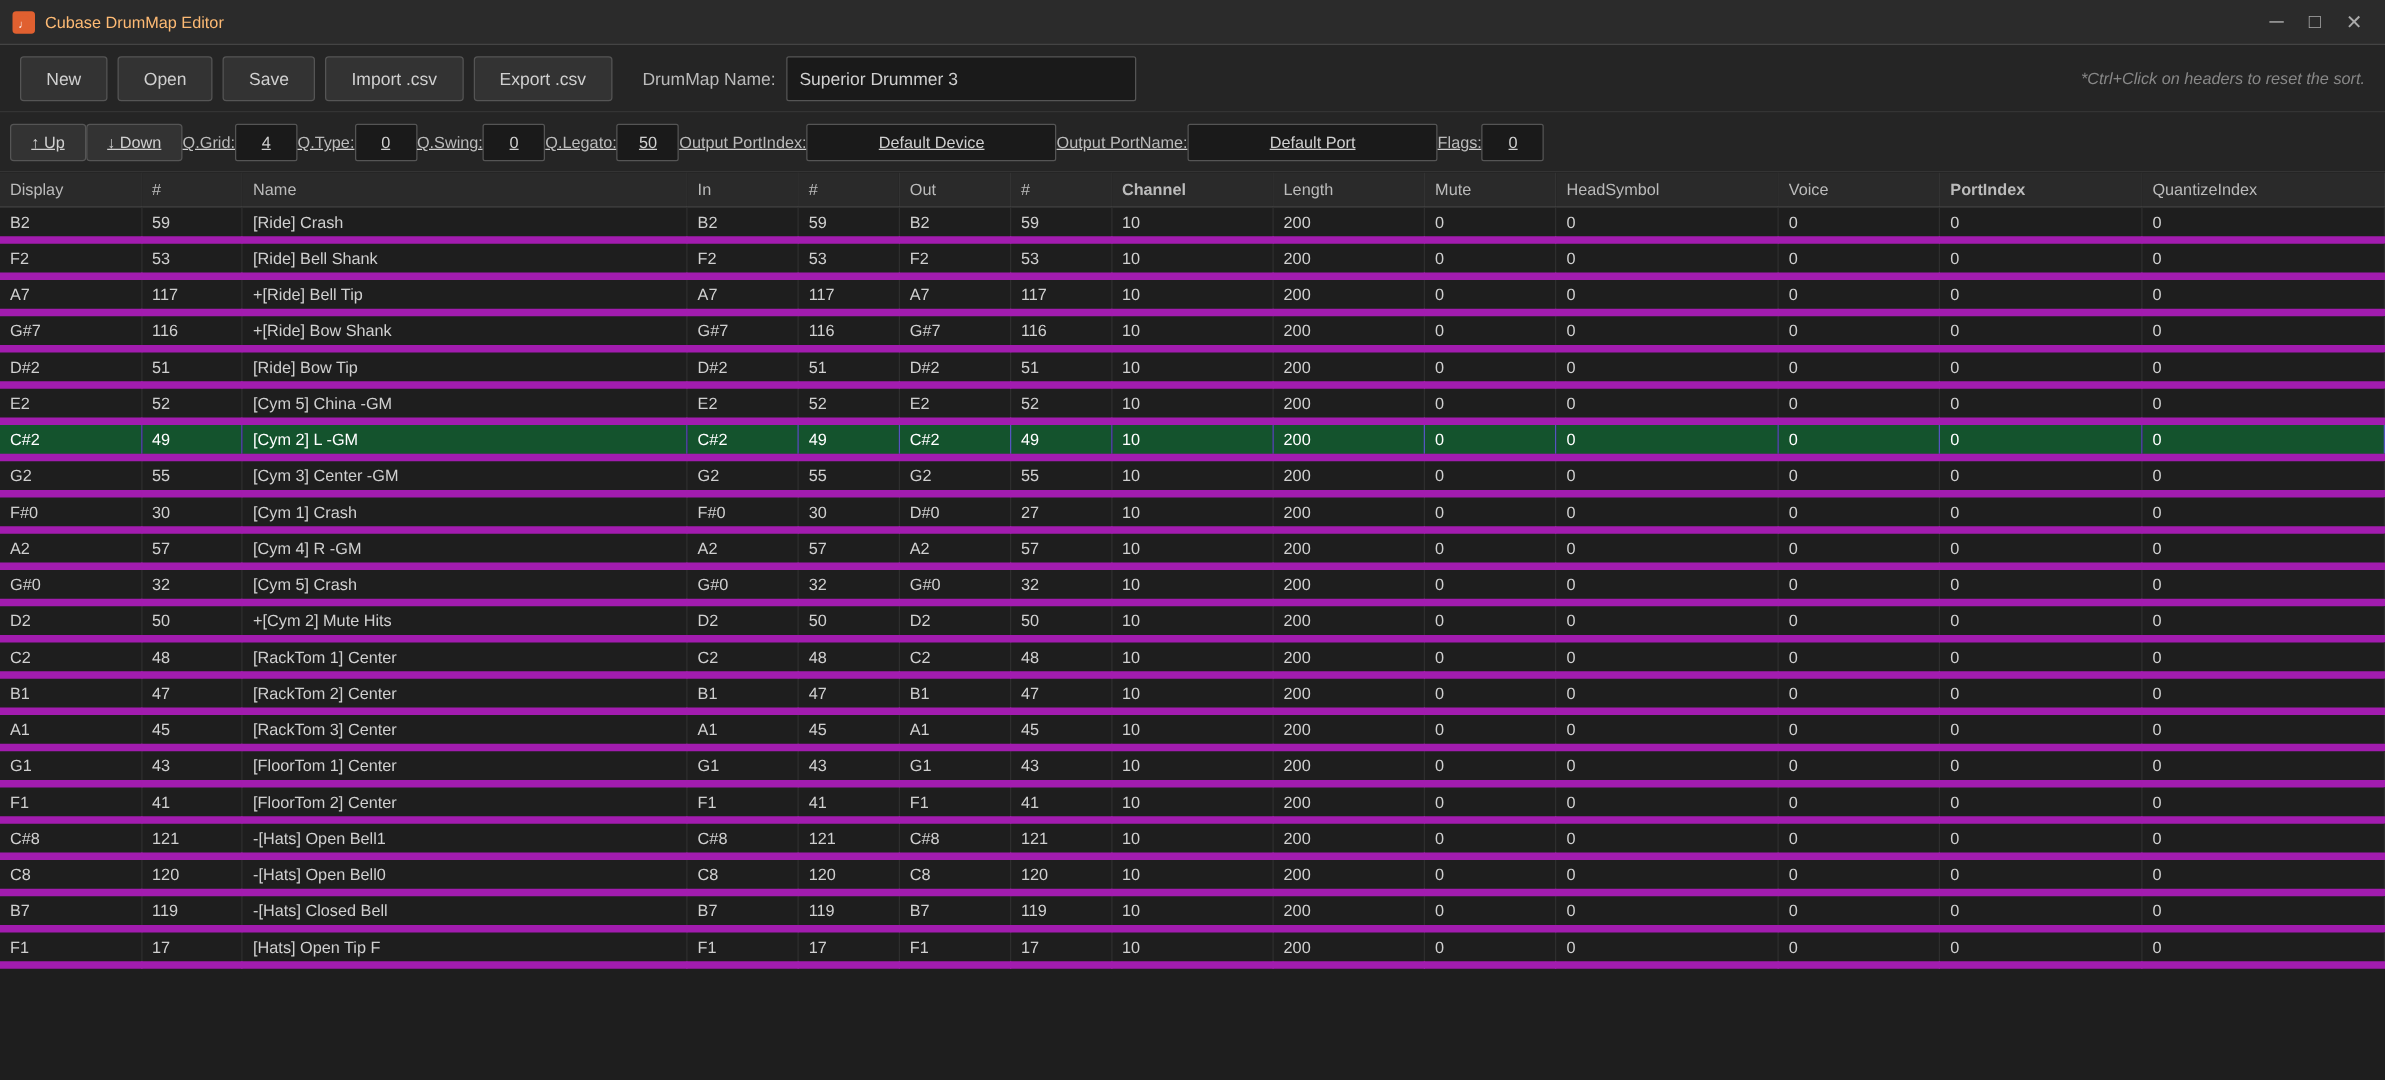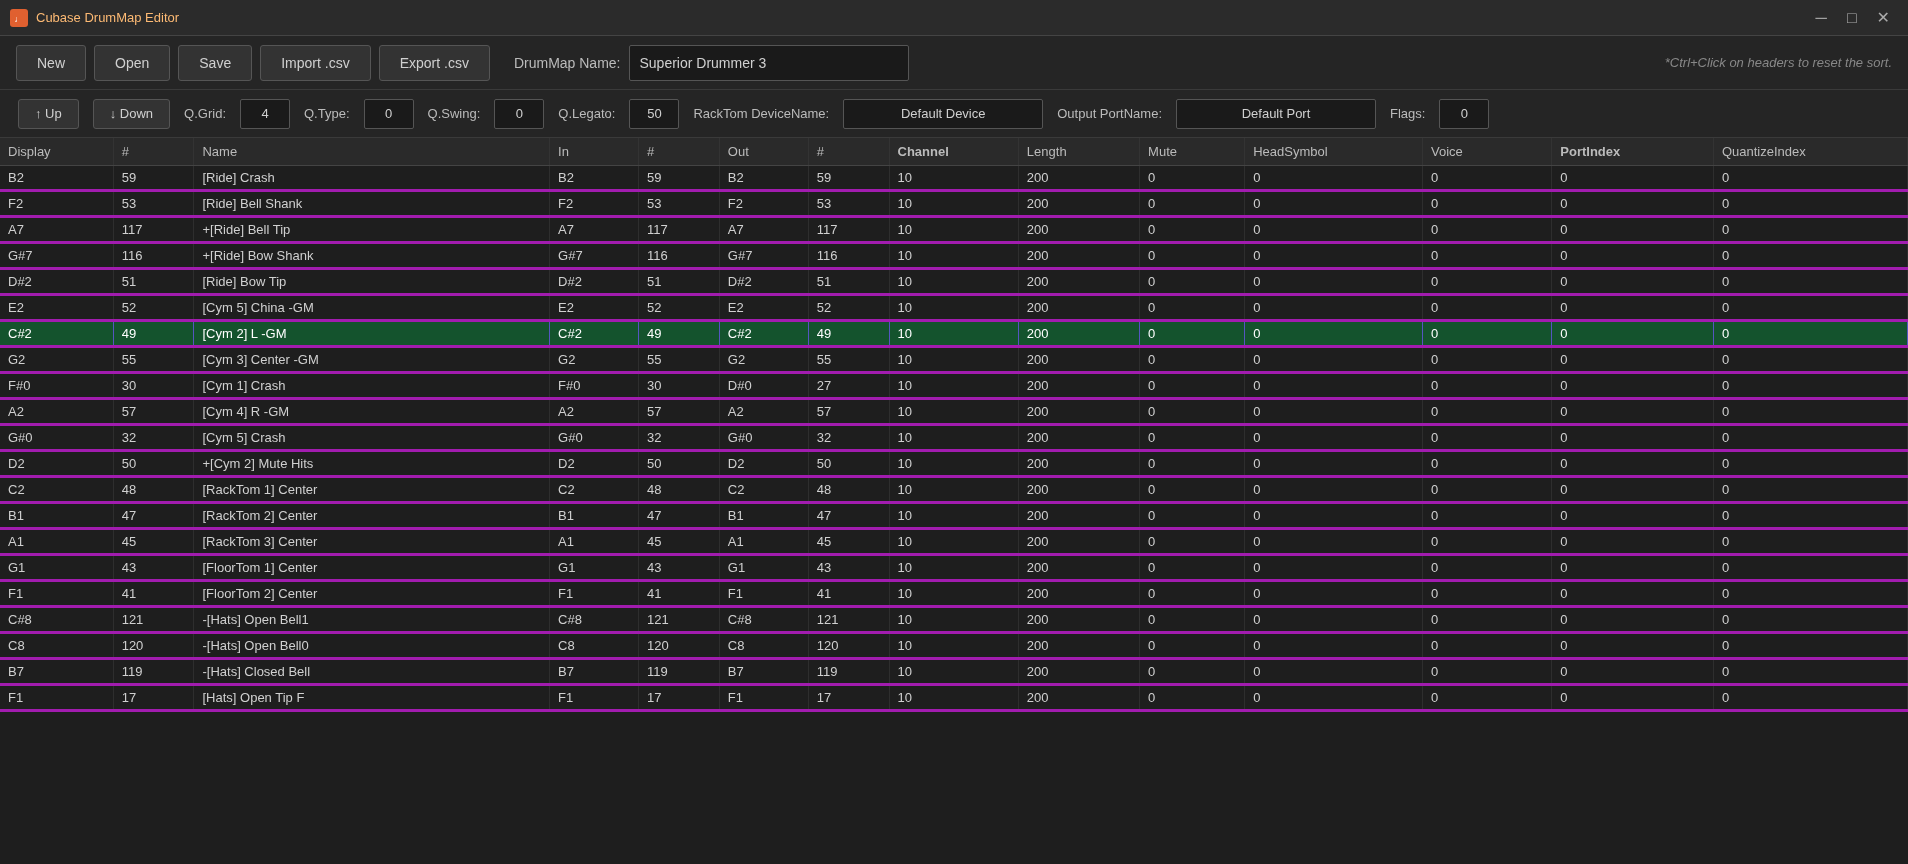--- a/index.html
+++ b/index.html
@@ -93,23 +93,23 @@
       color: #888;
       font-size: 13px;
       font-style: italic;
     }
 
     .controls-bar {
       background: #252525;
       display: flex;
       align-items: center;
       height: 48px;
-      padding: 0 18px;
-      gap: 14px;
+      padding: 0 8px;
       border-bottom: 1px solid #3a3a3a;
+      text-decoration: underline;
     }
     .ctrl-btn {
       background: #333;
       border: 1px solid #555;
       color: #d0d0d0;
       padding: 5px 16px;
       font-size: 13px;
       cursor: pointer;
       border-radius: 3px;
       height: 30px;
@@ -154,21 +154,21 @@
       text-align: left;
       border-bottom: 1px solid #444;
       border-right: 1px solid #333;
       position: sticky;
       top: 0;
       cursor: pointer;
       white-space: nowrap;
       overflow: hidden;
     }
     tbody tr {
-      border-bottom: 3px solid #a21caf;
+      border-bottom: 6px solid #a21caf;
     }
     tbody tr.selected {
       background: #14532d;
       color: #fff;
     }
     tbody td {
       padding: 4px 8px;
       border-right: 1px solid #2e2e2e;
       white-space: nowrap;
       overflow: hidden;
@@ -232,21 +232,21 @@
   <button class="ctrl-btn">↑ Up</button>
   <button class="ctrl-btn">↓ Down</button>
   <span class="ctrl-label">Q.Grid:</span>
   <input class="ctrl-input" type="text" value="4" style="">
   <span class="ctrl-label">Q.Type:</span>
   <input class="ctrl-input" type="text" value="0" style="">
   <span class="ctrl-label">Q.Swing:</span>
   <input class="ctrl-input" type="text" value="0" style="">
   <span class="ctrl-label">Q.Legato:</span>
   <input class="ctrl-input" type="text" value="50" style="">
-  <span class="ctrl-label">RackTom DeviceName:</span>
+  <span class="ctrl-label">Output PortIndex:</span>
   <input class="ctrl-input ctrl-input-wide" type="text" value="Default Device" style="">
   <span class="ctrl-label">Output PortName:</span>
   <input class="ctrl-input ctrl-input-wide" type="text" value="Default Port" style="">
   <span class="ctrl-label">Flags:</span>
   <input class="ctrl-input" type="text" value="0" style="">
 </div>
 
 <div class="table-container">
   <table>
     <thead>

